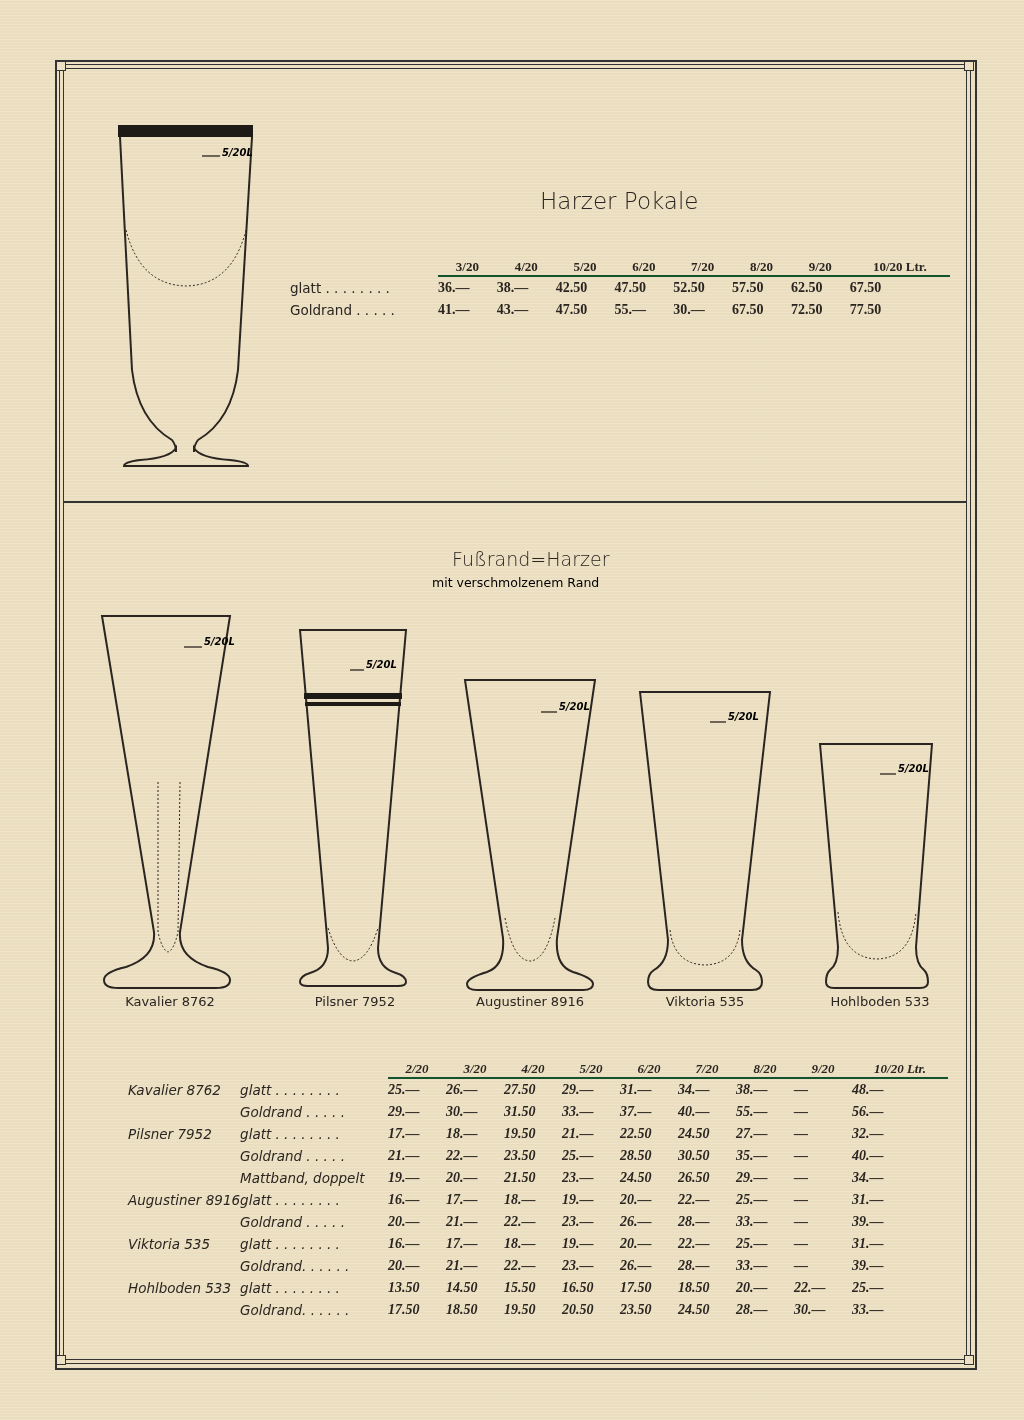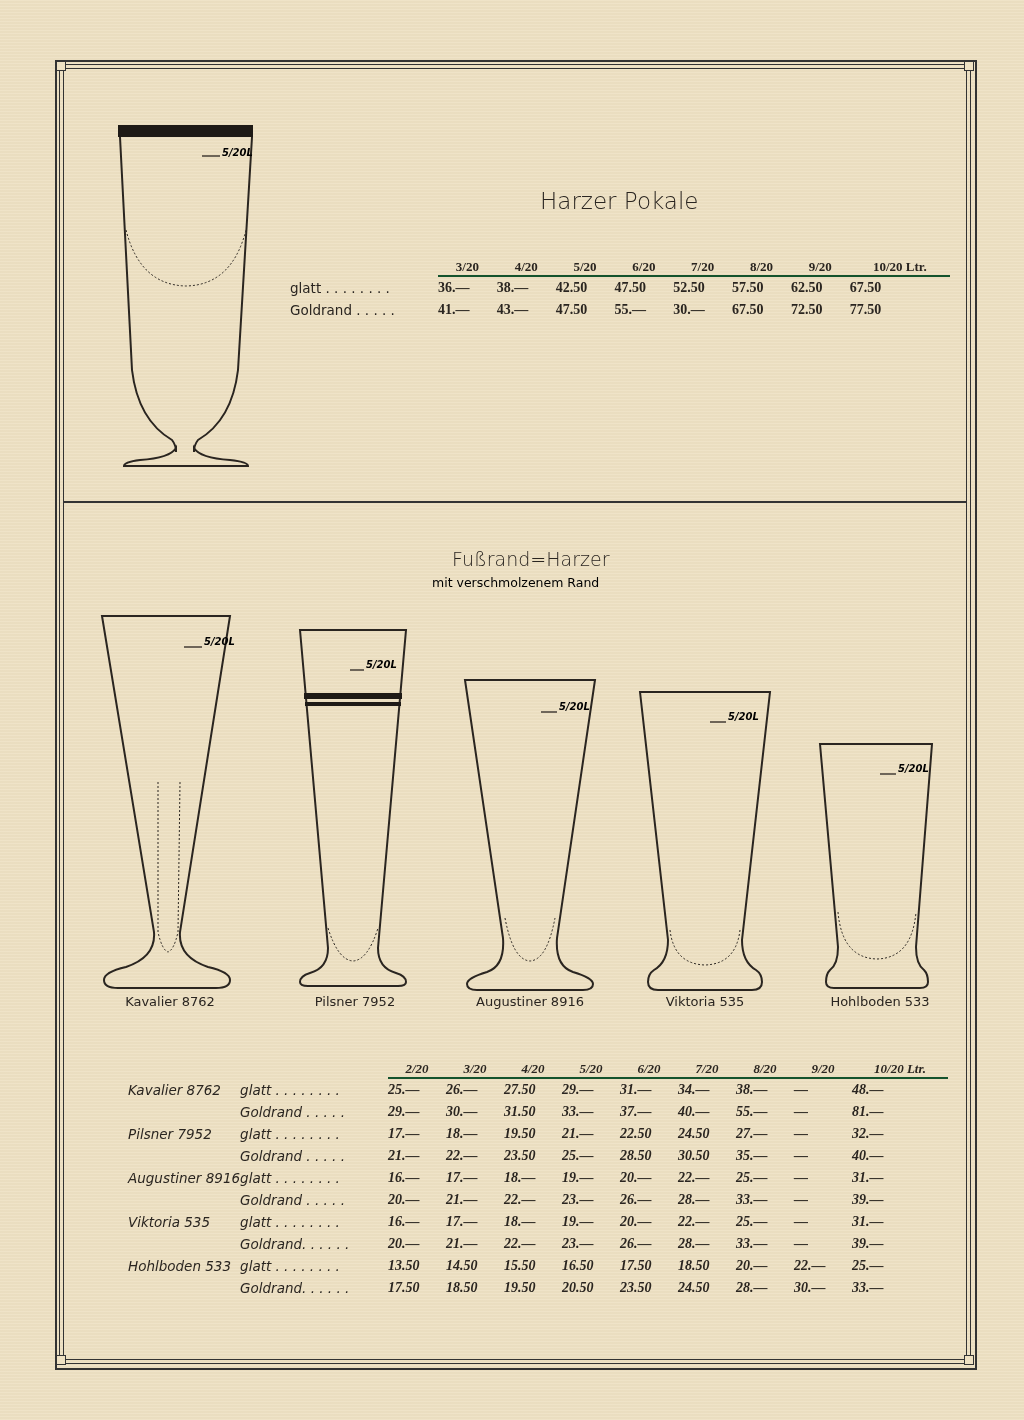--- a/index.html
+++ b/index.html
@@ -163,21 +163,21 @@
     <td class="lbl"></td>
     <td class="lbl">Goldrand . . . . .</td>
     <td>29.—</td>
     <td>30.—</td>
     <td>31.50</td>
     <td>33.—</td>
     <td>37.—</td>
     <td>40.—</td>
     <td>55.—</td>
     <td>—</td>
-    <td>81.—</td>
+    <td>56.—</td>
   </tr>
       <tr>
     <td class="lbl">Pilsner 7952</td>
     <td class="lbl">glatt . . . . . . . .</td>
     <td>17.—</td>
     <td>18.—</td>
     <td>19.50</td>
     <td>21.—</td>
     <td>22.50</td>
     <td>24.50</td>
@@ -190,20 +190,33 @@
     <td class="lbl">Goldrand . . . . .</td>
     <td>21.—</td>
     <td>22.—</td>
     <td>23.50</td>
     <td>25.—</td>
     <td>28.50</td>
     <td>30.50</td>
     <td>35.—</td>
     <td>—</td>
     <td>40.—</td>
+  </tr>
+      <tr>
+    <td class="lbl"></td>
+    <td class="lbl">Mattband, doppelt</td>
+    <td>19.—</td>
+    <td>20.—</td>
+    <td>21.50</td>
+    <td>23.—</td>
+    <td>24.50</td>
+    <td>26.50</td>
+    <td>29.—</td>
+    <td>—</td>
+    <td>34.—</td>
   </tr>
       <tr>
     <td class="lbl">Augustiner 8916</td>
     <td class="lbl">glatt . . . . . . . .</td>
     <td>16.—</td>
     <td>17.—</td>
     <td>18.—</td>
     <td>19.—</td>
     <td>20.—</td>
     <td>22.—</td>

